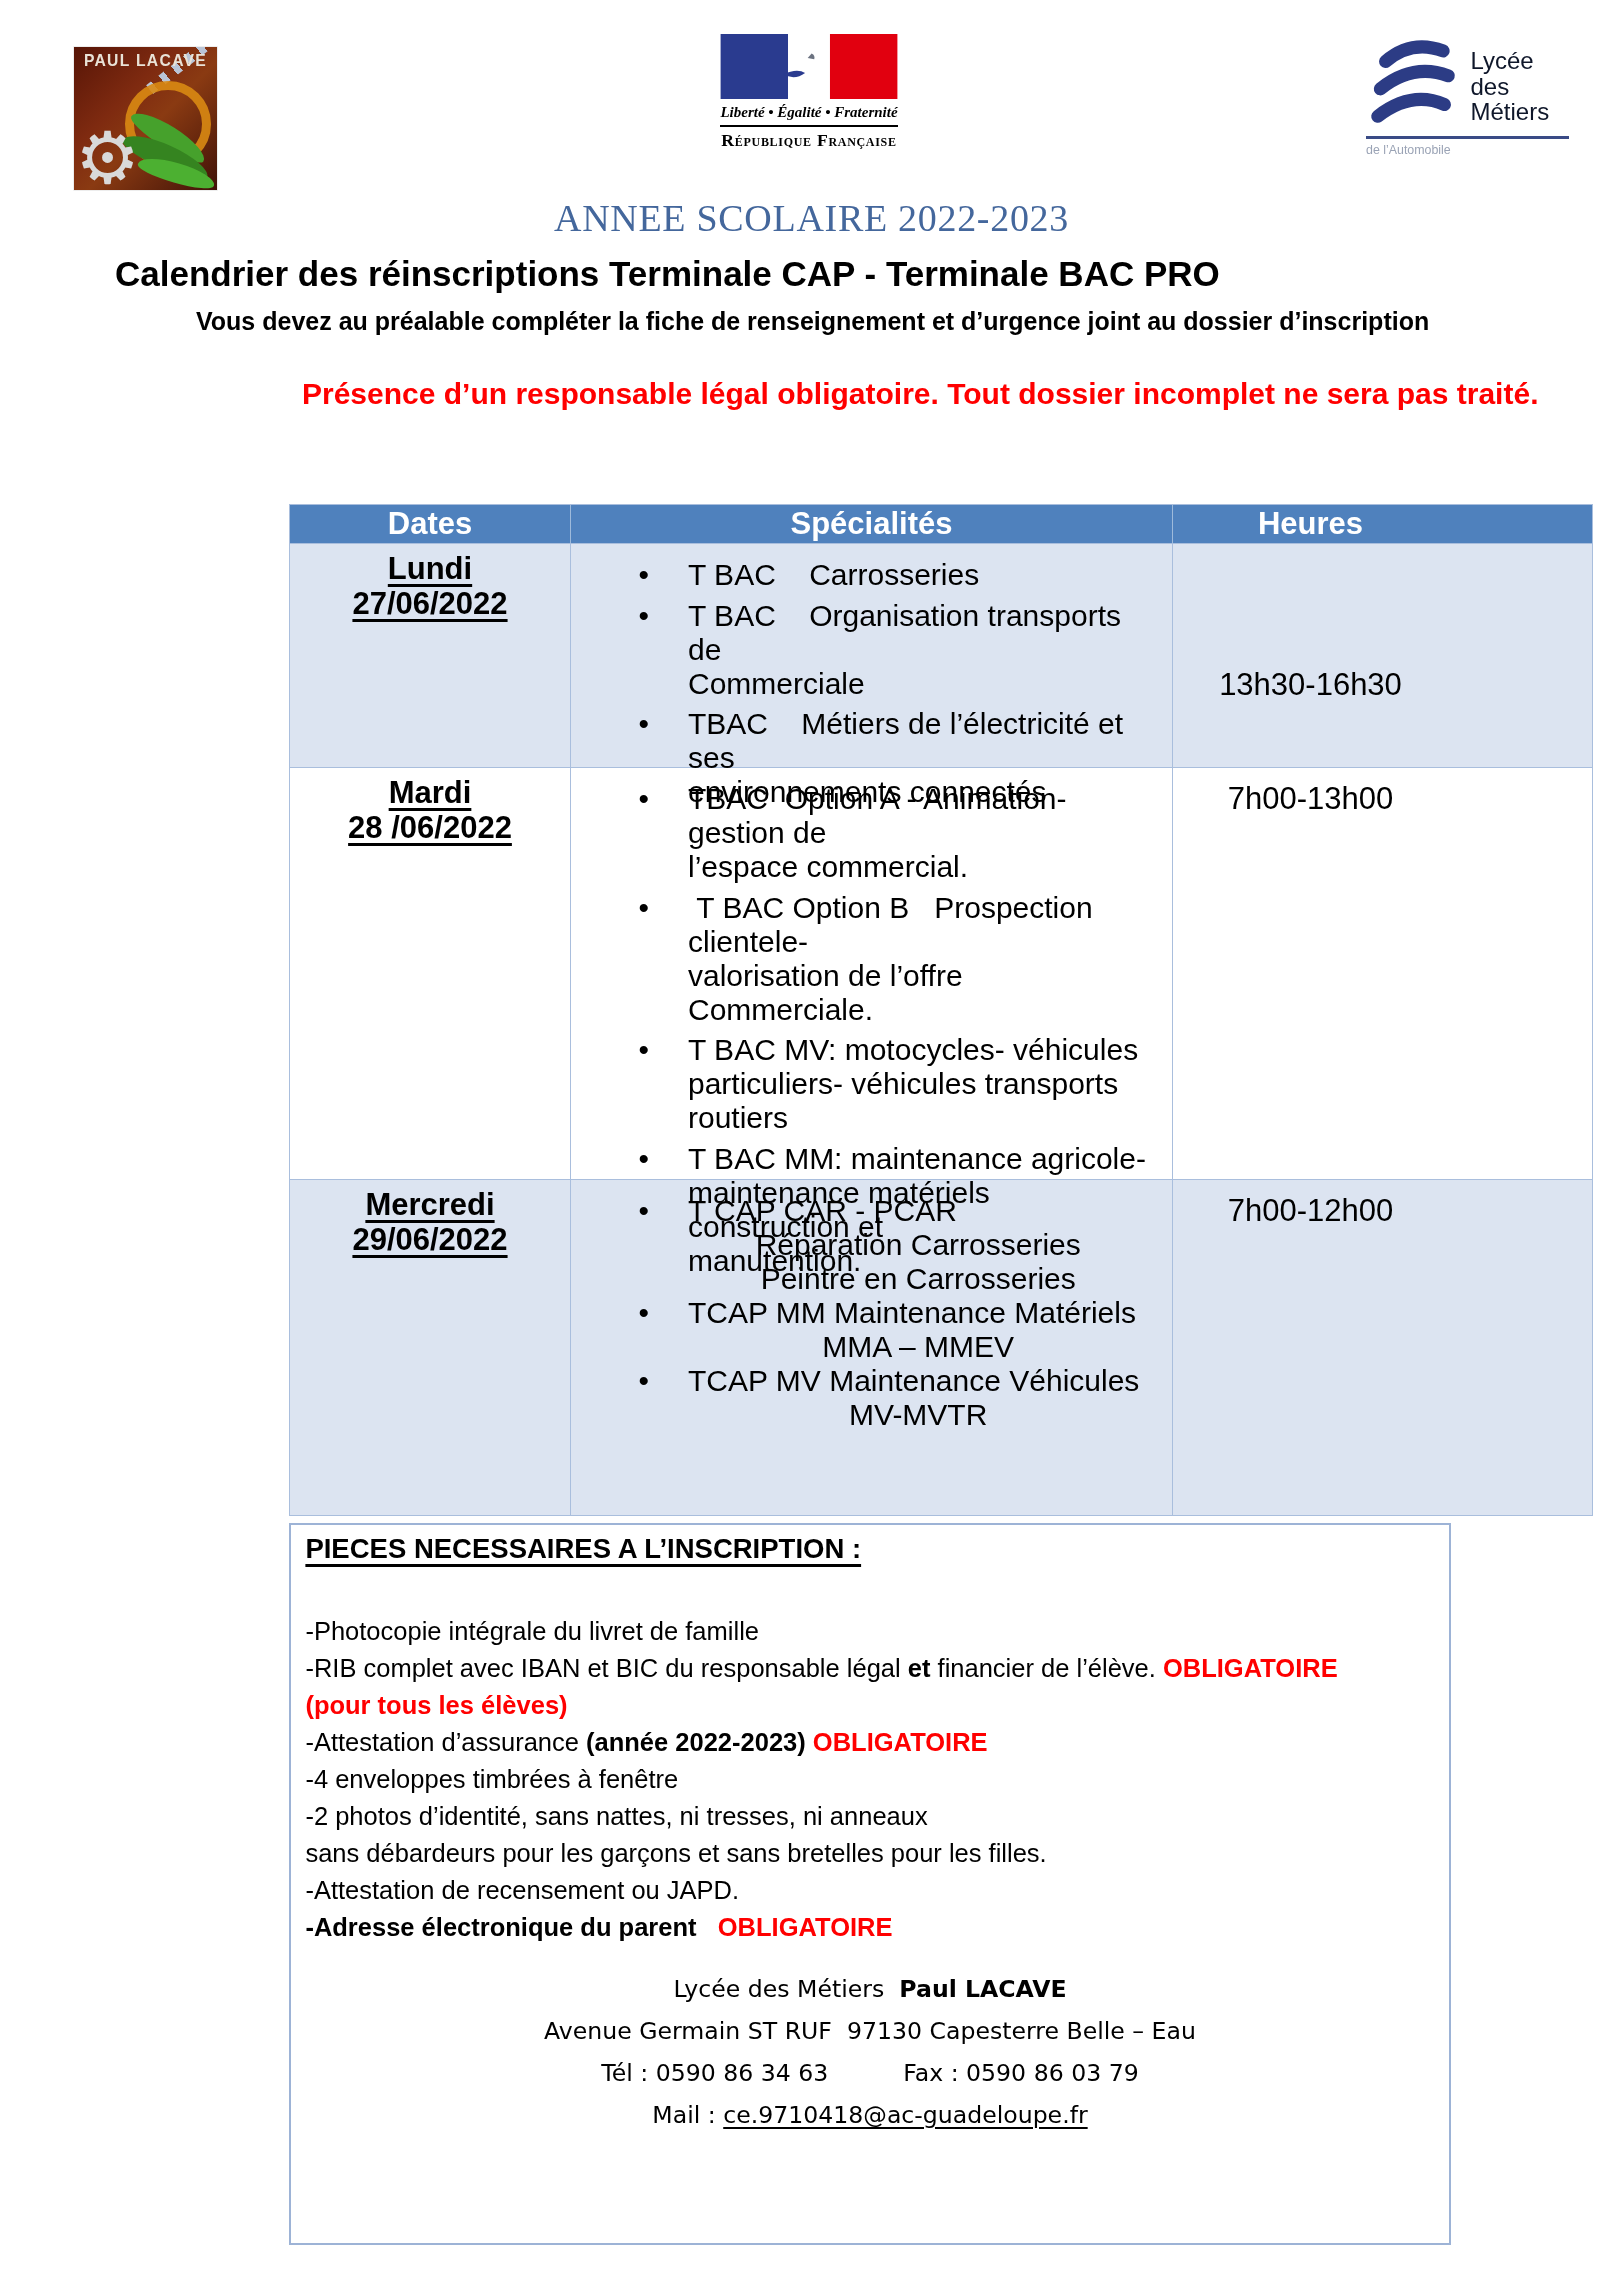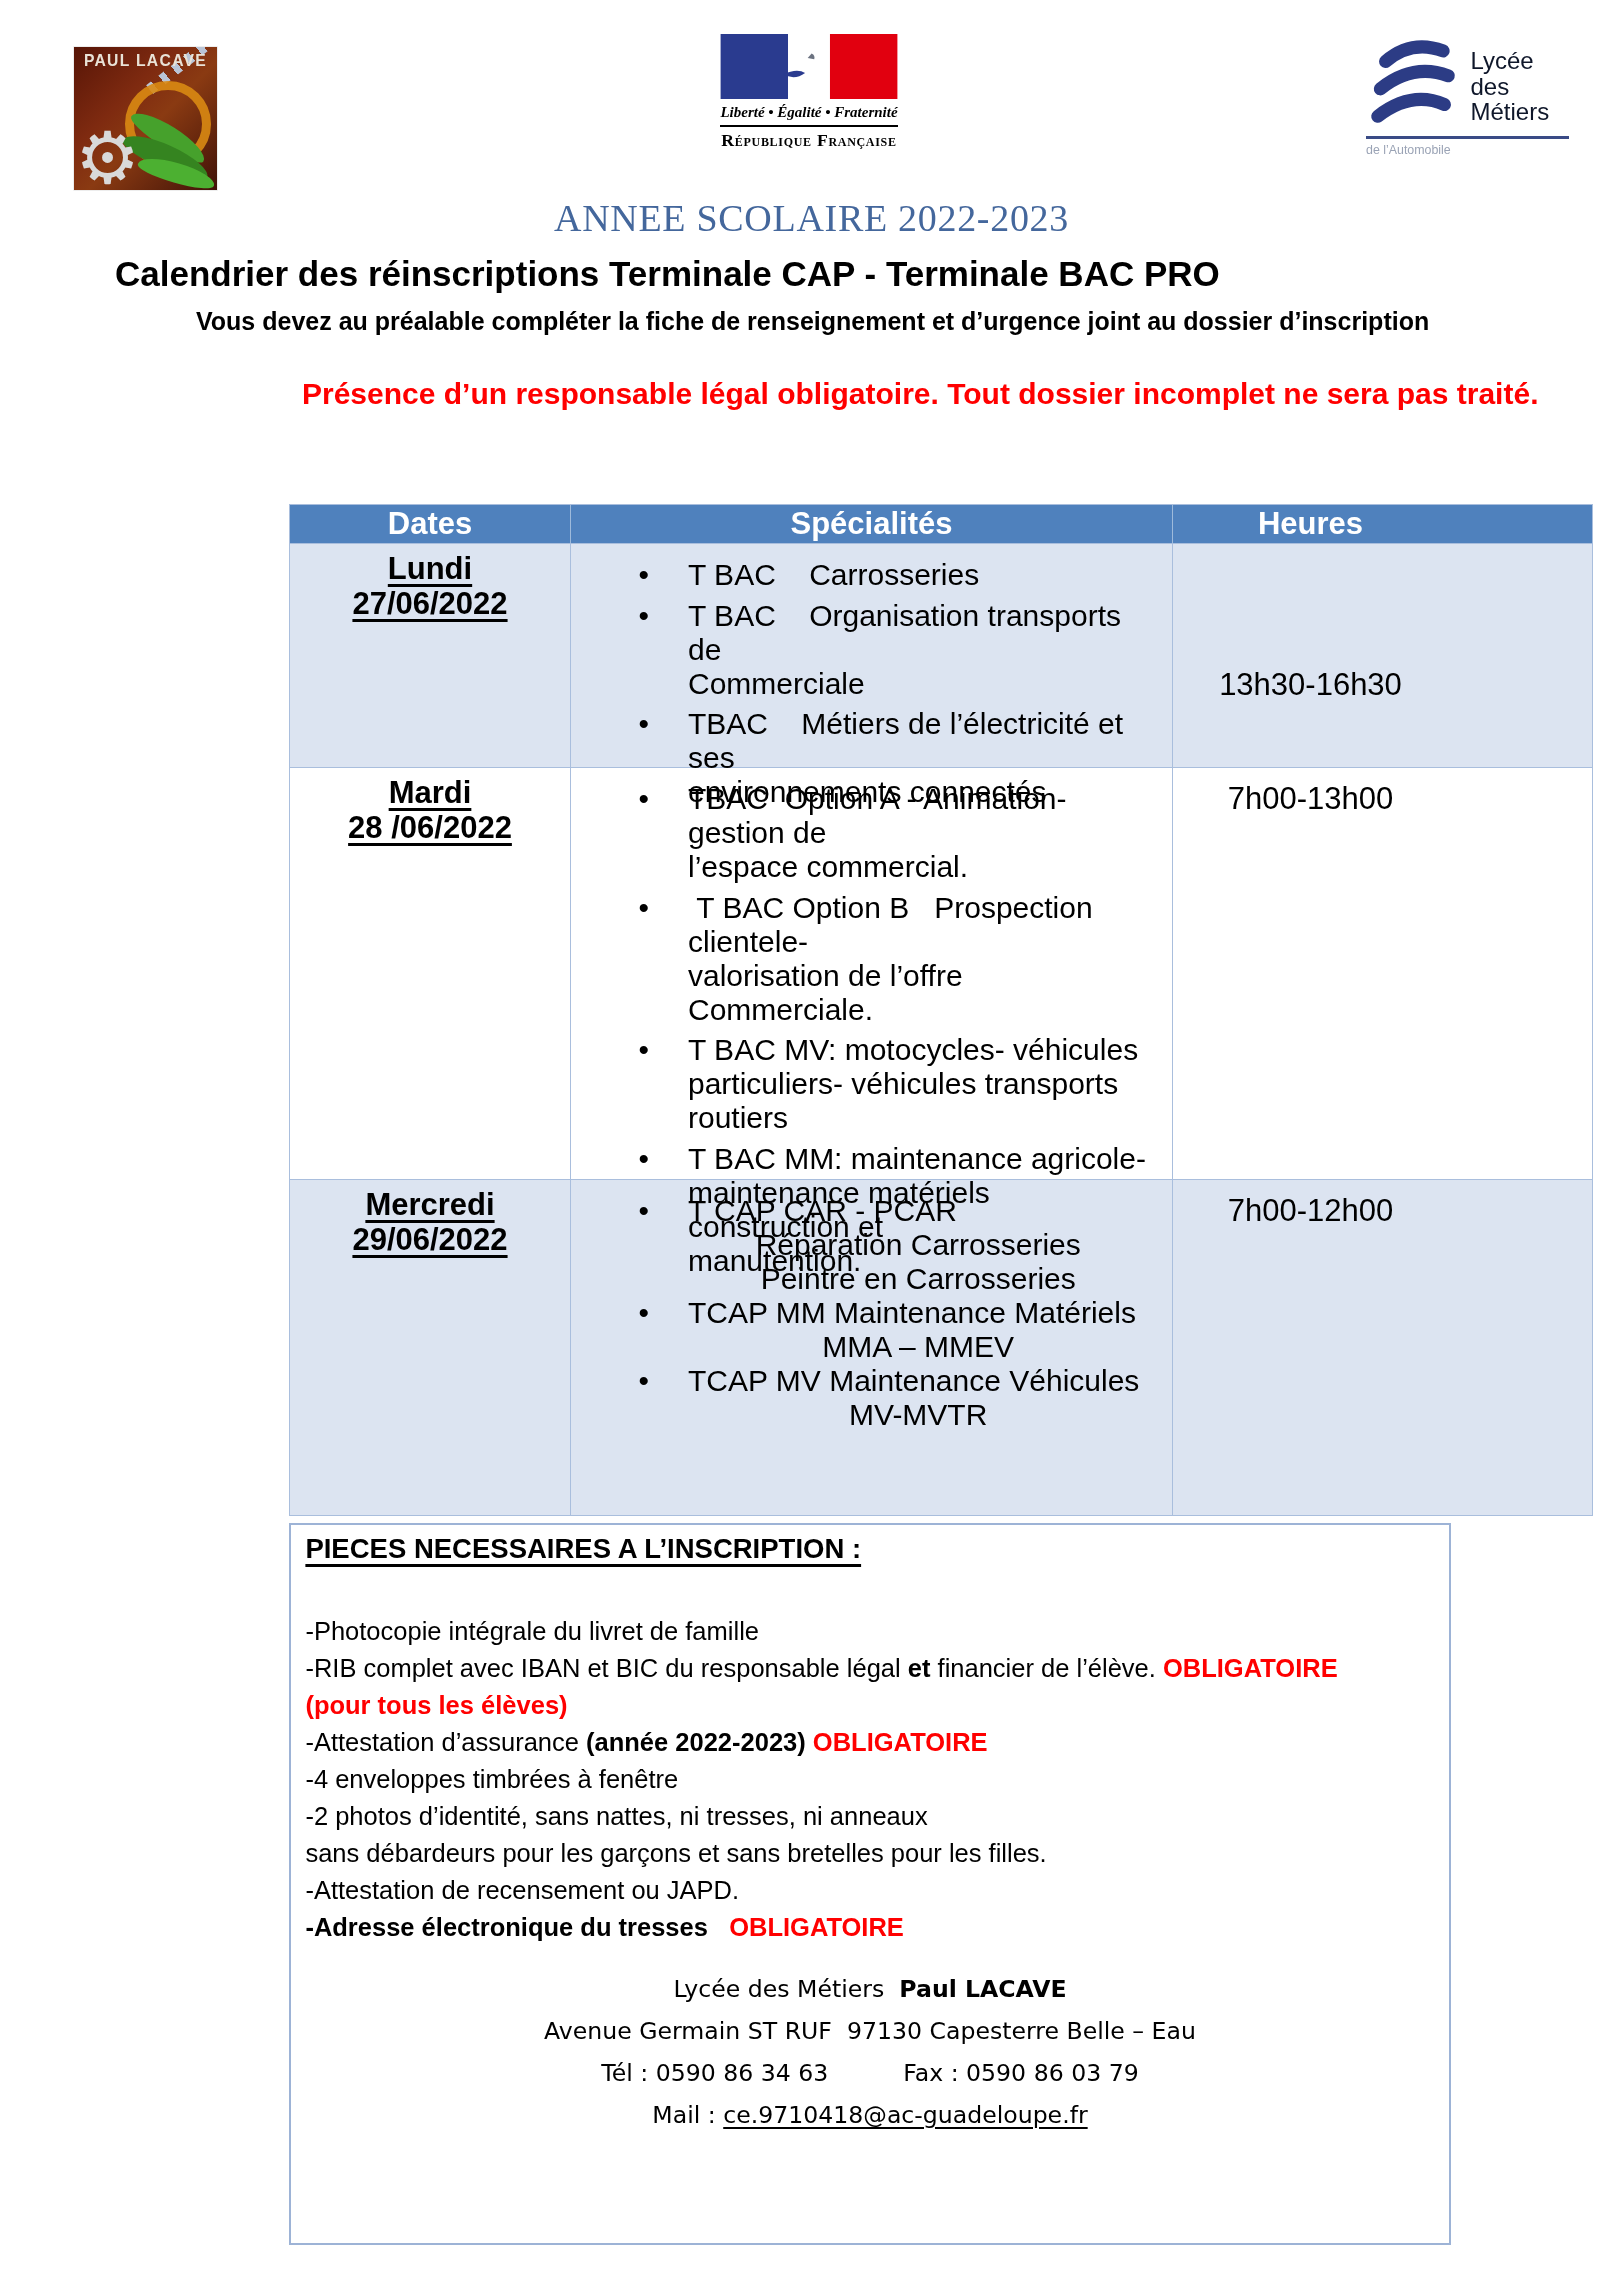--- a/index.html
+++ b/index.html
@@ -230,21 +230,21 @@
     <div class="pieces-heading">PIECES NECESSAIRES A L’INSCRIPTION :</div>
     <div class="pieces-list" id="pieces-list">
         <div class="piece-line"><span>-Photocopie intégrale du livret de famille</span></div>
         <div class="piece-line"><span>-RIB complet avec IBAN et BIC du responsable légal </span><span class="b">et</span><span> financier de l’élève. </span><span class="red">OBLIGATOIRE</span></div>
         <div class="piece-line"><span class="red">(pour tous les élèves)</span></div>
         <div class="piece-line"><span>-Attestation d’assurance </span><span class="b">(année 2022-2023)</span><span> </span><span class="red">OBLIGATOIRE</span></div>
         <div class="piece-line"><span>-4 enveloppes timbrées à fenêtre</span></div>
         <div class="piece-line"><span>-2 photos d’identité, sans nattes, ni tresses, ni anneaux</span></div>
         <div class="piece-line"><span>sans débardeurs pour les garçons et sans bretelles pour les filles.</span></div>
         <div class="piece-line"><span>-Attestation de recensement ou JAPD.</span></div>
-        <div class="piece-line"><span class="b">-Adresse électronique du tresses</span><span>   </span><span class="red">OBLIGATOIRE</span></div>
+        <div class="piece-line"><span class="b">-Adresse électronique du parent</span><span>   </span><span class="red">OBLIGATOIRE</span></div>
       </div>
     <div class="box-footer">
       <div class="f-line"><span>Lycée des Métiers  </span><span class="b">Paul LACAVE</span></div>
       <div class="f-line">Avenue Germain ST RUF  97130 Capesterre Belle – Eau</div>
       <div class="f-line">Tél : 0590 86 34 63          Fax : 0590 86 03 79</div>
       <div class="f-line"><span>Mail : </span><a class="email" href="#">ce.9710418@ac-guadeloupe.fr</a></div>
     </div>
   </div>
 
 </div>

